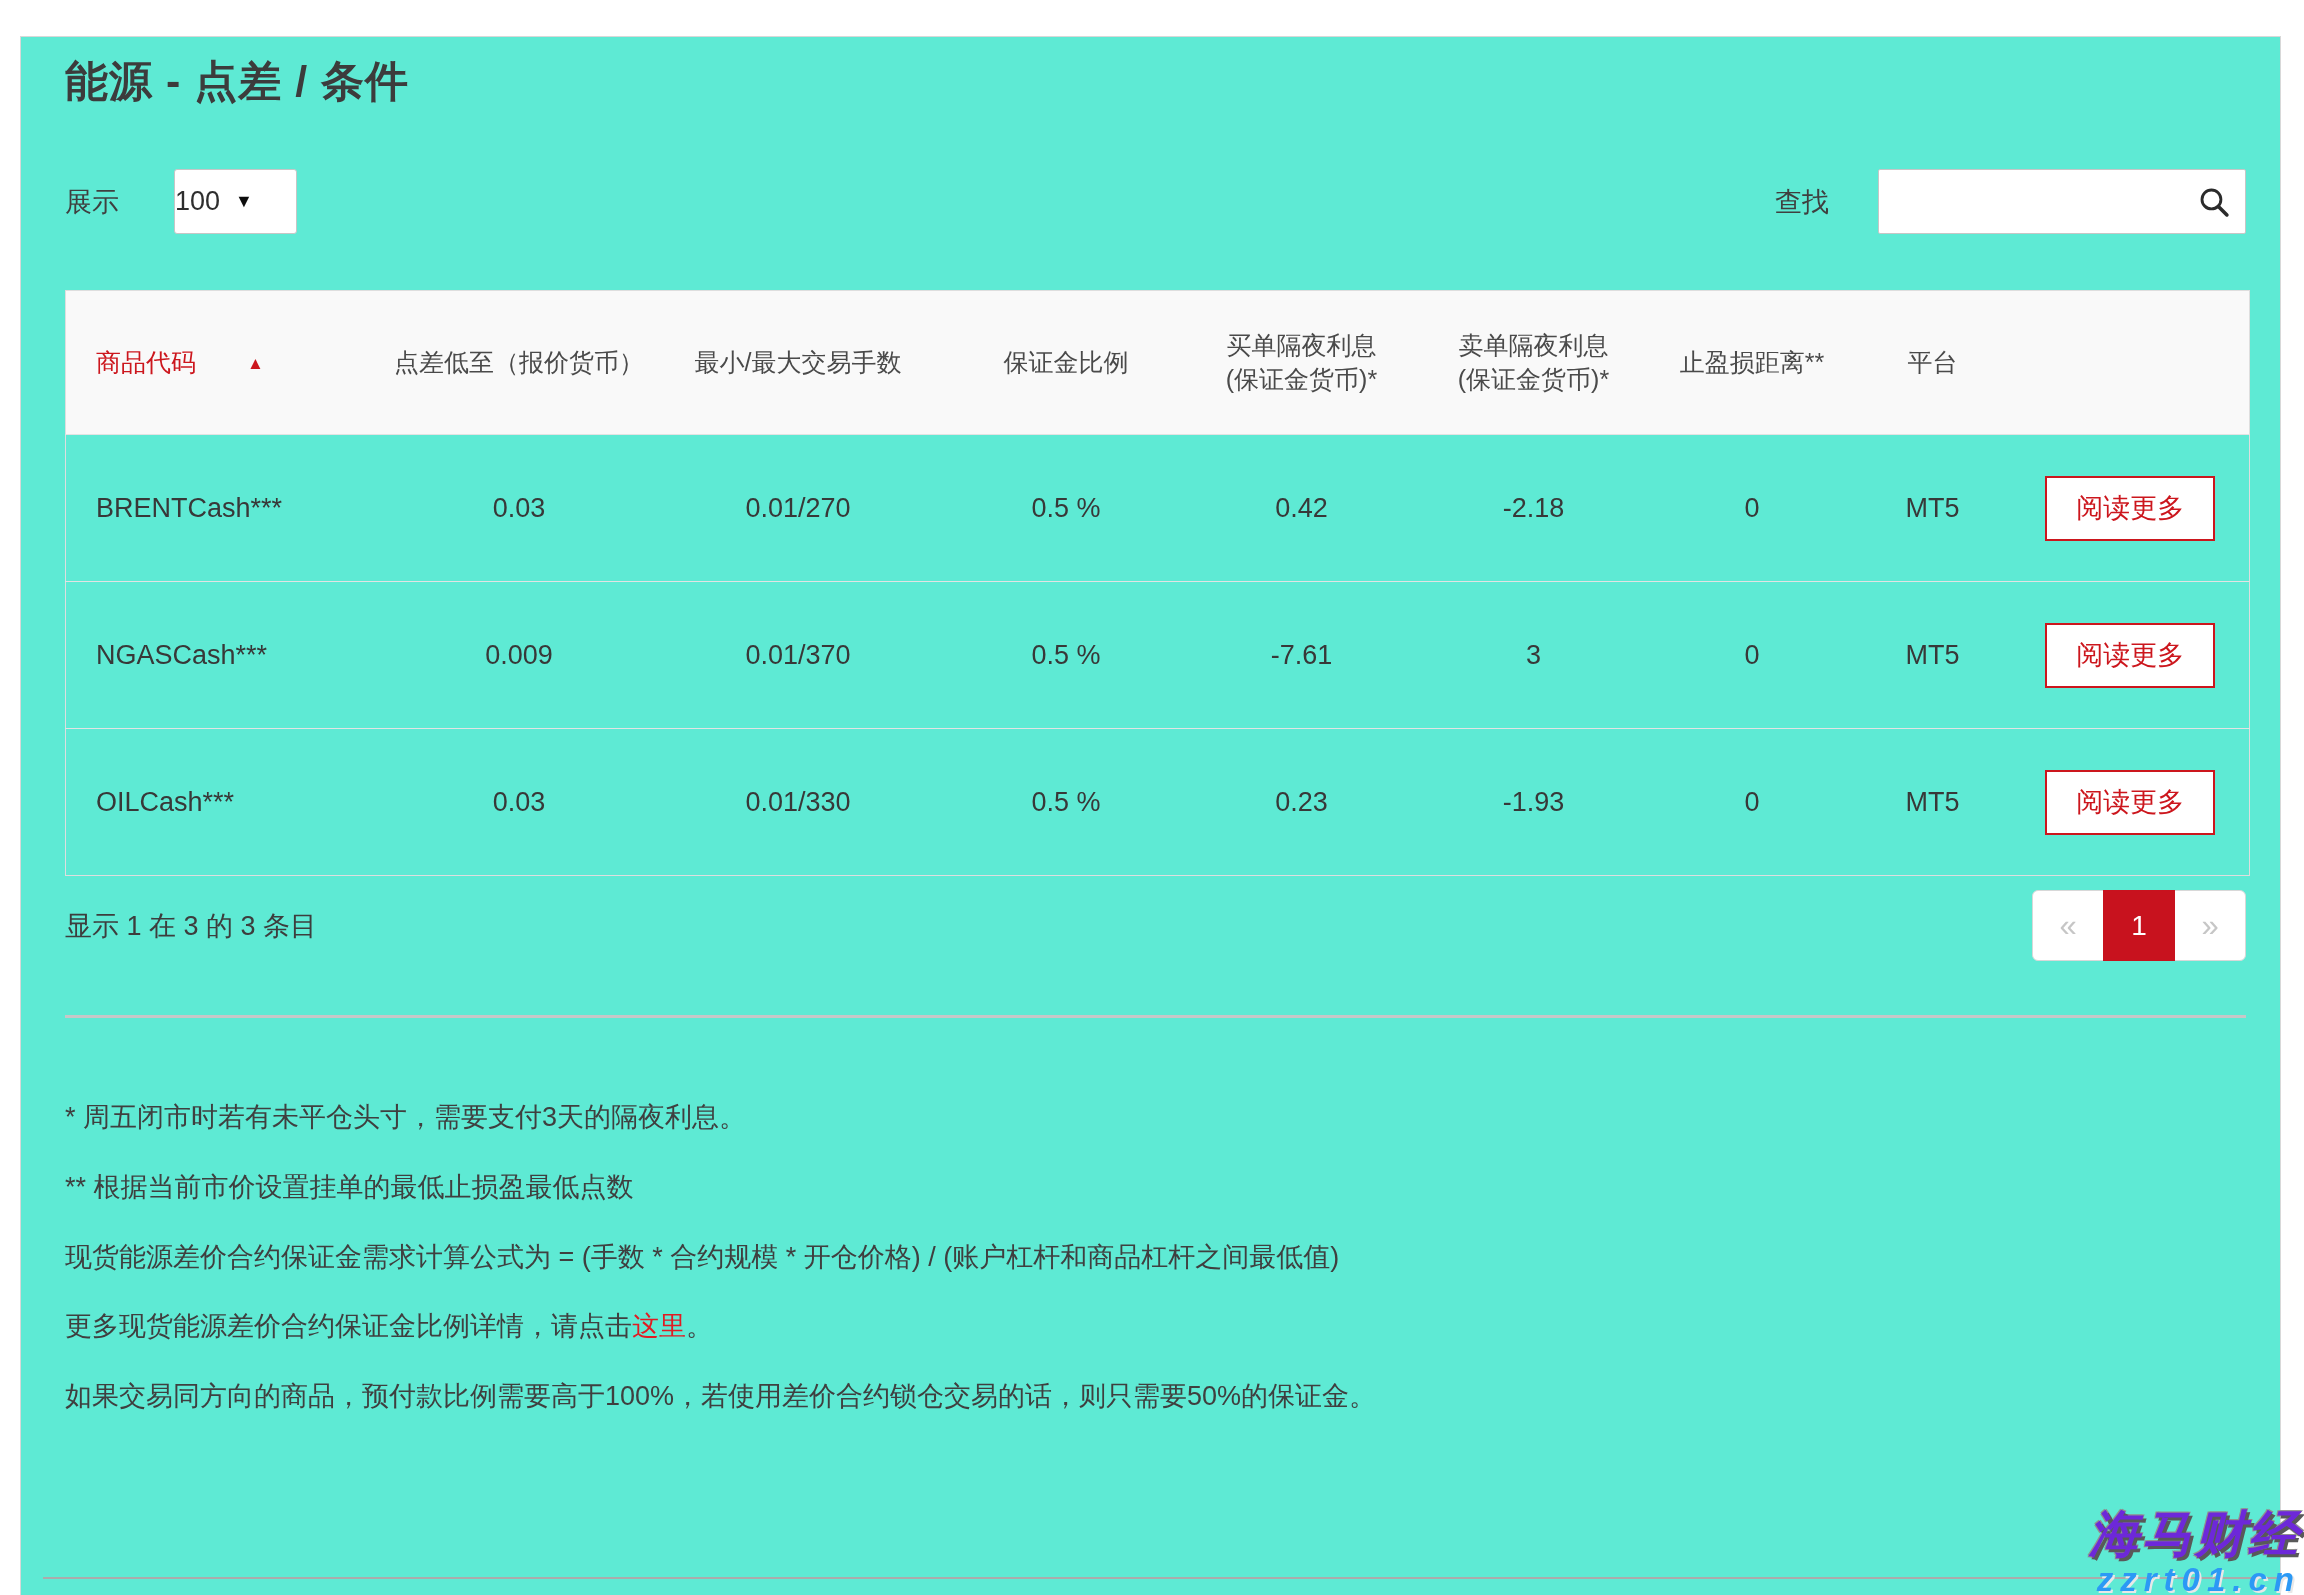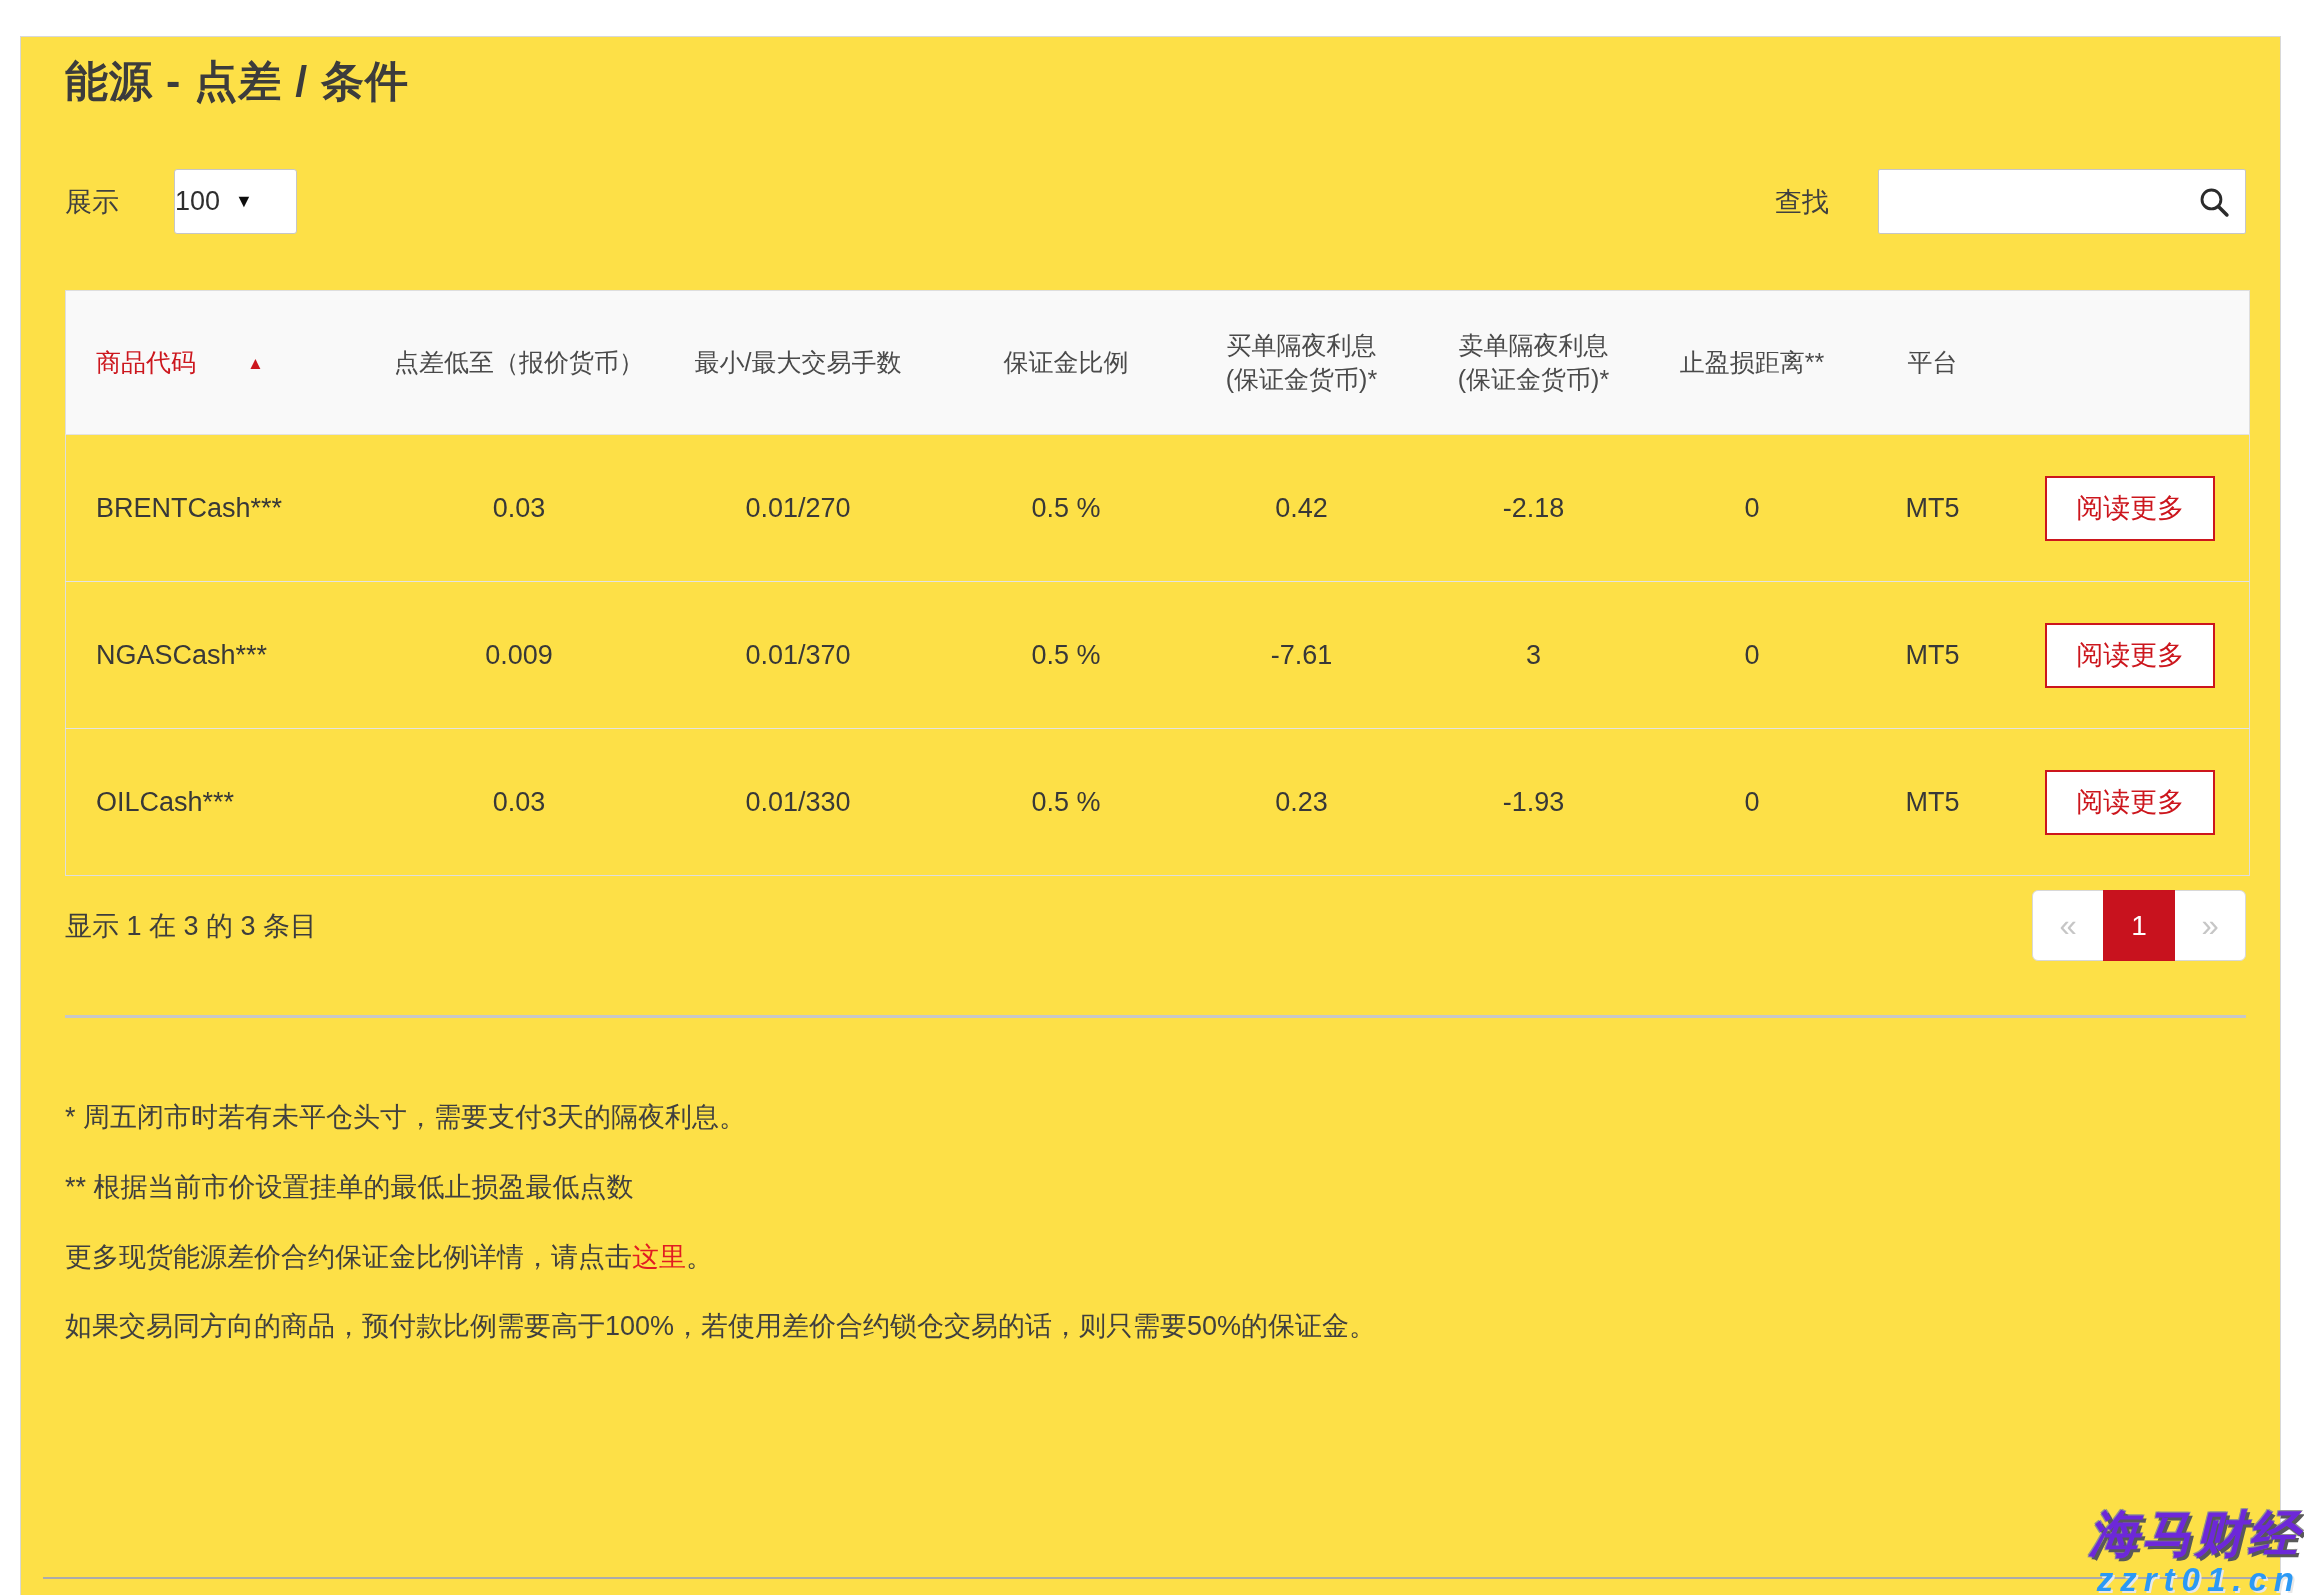--- a/index.html
+++ b/index.html
@@ -3,21 +3,21 @@
 <meta charset="utf-8">
 <style>
   * { margin:0; padding:0; box-sizing:border-box; }
   body { background:#fff; }
   .screen {
     position:relative; width:2305px; height:1596px; background:#fff; overflow:hidden;
     font-family:"Liberation Sans","DejaVu Sans",sans-serif; color:#3a3a3a;
   }
   .panel {
     position:absolute; left:20px; top:36px; width:2261px; height:1560px;
-    border:1px solid #d8d8d8; border-bottom:none; background:#fde047;
+    border:1px solid #d8d8d8; border-bottom:none; background:#5eead4;
     padding:0 34px 0 44px;
   }
   .page-title { margin-top:16px; font-size:43px; font-weight:bold; color:#3c3c3c; letter-spacing:1px; }
   .tabs { margin-top:63px; display:flex; align-items:stretch; }
   .tab { display:flex; align-items:center; justify-content:center; height:65px; font-size:28px; cursor:pointer; }
   .tab-active { border:2px solid #cc161d; color:#cc161d; background:#fff; padding:0 44px; }
   .tab-inactive { border:1px solid #dcdcdc; color:#9b9b9b; background:#eeeeee; padding:0 48px; margin-left:28px; }
   .controls { margin-top:58px; display:flex; align-items:center; justify-content:space-between; }
   .ctrl-left, .ctrl-right { display:flex; align-items:center;gap:29px; }
   .ctrl-label { font-size:27px; color:#3f3f3f; }
@@ -190,20 +190,21 @@
           <span>»</span>
         </div>
       </div>
     </div>
 
     <div class="divider-mid"></div>
 
     <div class="notes">
       <p>* 周五闭市时若有未平仓头寸，需要支付3天的隔夜利息。</p>
       <p>** 根据当前市价设置挂单的最低止损盈最低点数</p>
+      <p>现货能源差价合约保证金需求计算公式为 = (手数 * 合约规模 * 开仓价格) / (账户杠杆和商品杠杆之间最低值)</p>
       <p><span>更多现货能源差价合约保证金比例详情，请点击</span><a class="note-link">这里</a><span>。</span></p>
       <p>如果交易同方向的商品，预付款比例需要高于100%，若使用差价合约锁仓交易的话，则只需要50%的保证金。</p>
     </div>
 
   </div>
 
   <div class="divider-bottom"></div>
 
   <div class="watermark">
     <div class="wm-brand">海马财经</div>

